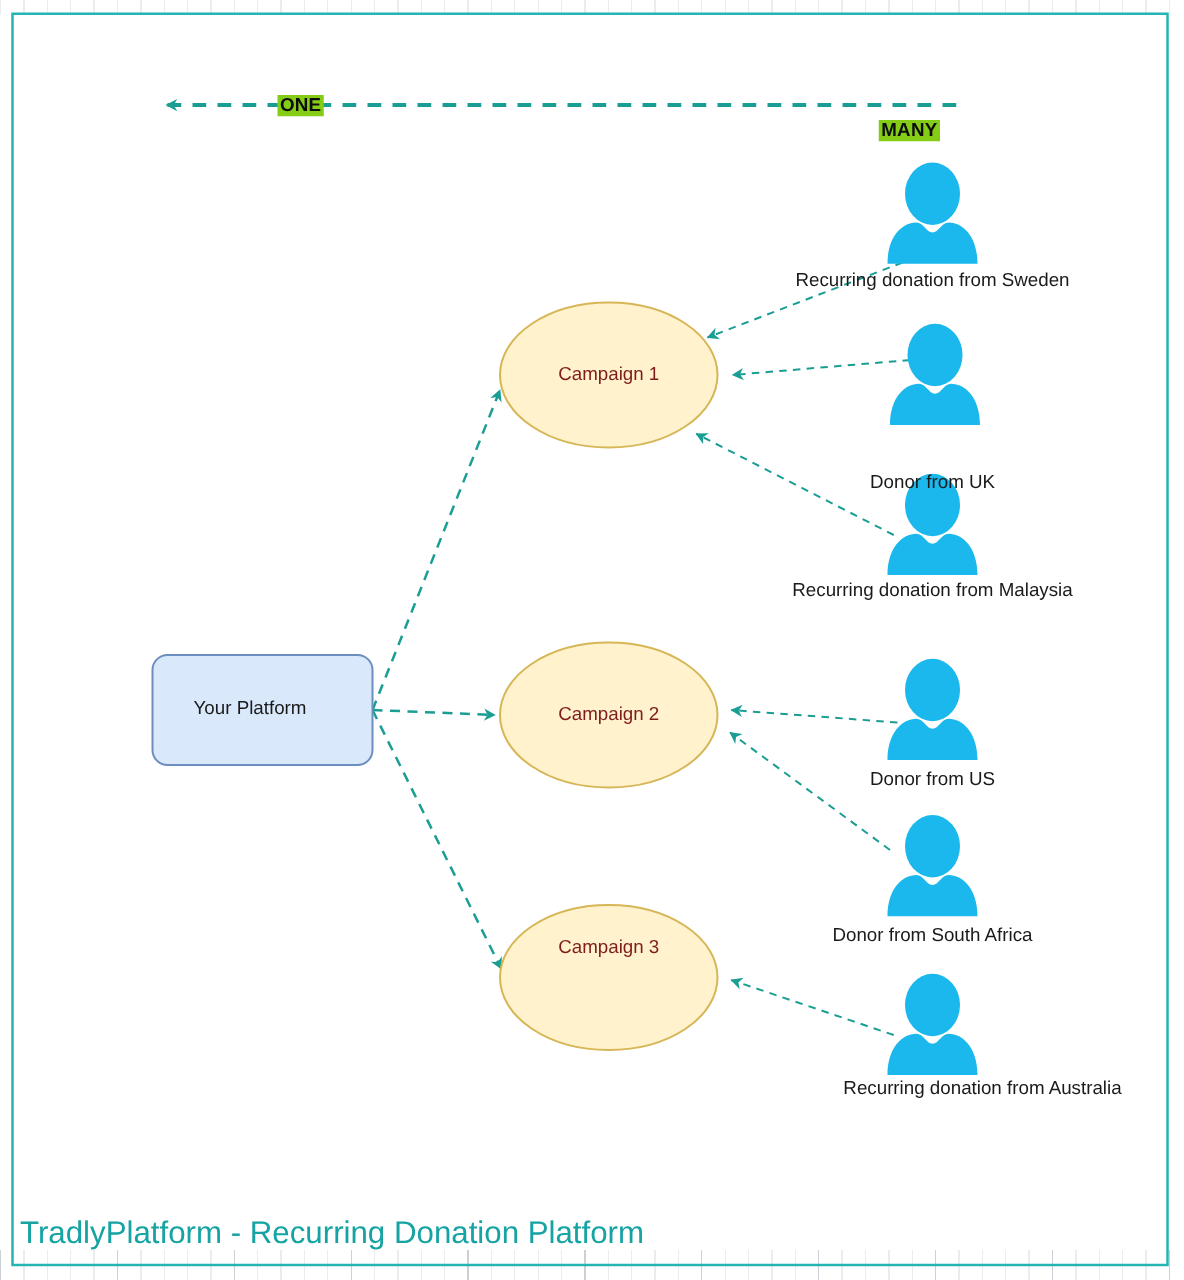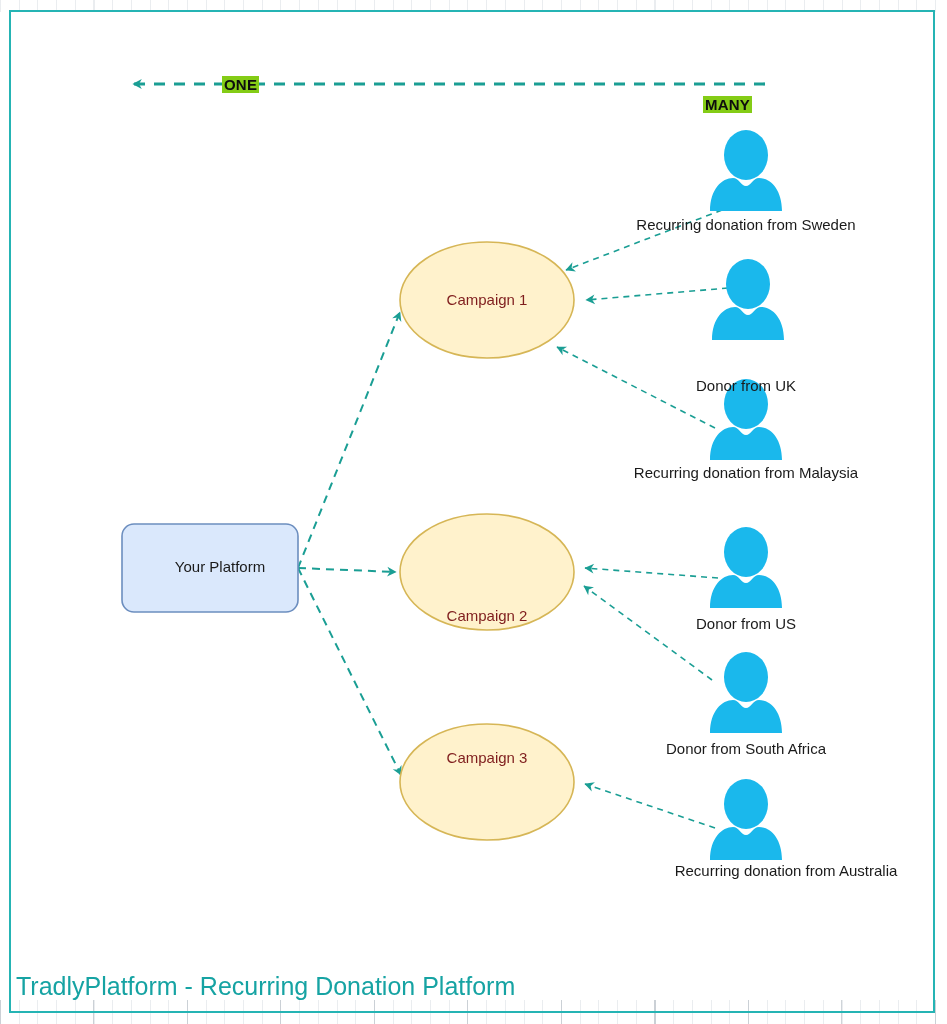--- a/index.html
+++ b/index.html
@@ -162,24 +162,24 @@
     </g>
     <g transform="translate(710,782)">
       <ellipse cx="36" cy="22" rx="22" ry="25" fill="#1ab8ec"></ellipse>
       <path d="M0,78 C0,56 12,45 23,45 C29,45 31,53 36,53 C41,53 43,45 49,45 C60,45 72,56 72,78 Z" fill="#1ab8ec"></path>
     </g>
   </svg>
 
   <div class="hdr-label" style="left:222px; top:76px;">ONE</div>
   <div class="hdr-label" style="left:703px; top:76px;margin-top:20px;">MANY</div>
 
-  <div class="node-label" style="left:132px; top:558px; width:176px;">Your Platform</div>
+  <div class="node-label" style="left:112px; top:558px; width:176px;">Your Platform</div>
 
   <div class="node-label ellipse-label" style="left:400px; top:291px; width:174px;">Campaign 1</div>
-  <div class="node-label ellipse-label" style="left:400px; top:563px; width:174px;margin-top:44px;">Campaign 2</div>
+  <div class="node-label ellipse-label" style="left:400px; top:563px; width:174px;">Campaign 2</div>
   <div class="node-label ellipse-label" style="left:400px; top:749px; width:174px;">Campaign 3</div>
 
   <div class="node-label" style="left:746px; top:216px; transform:translateX(-50%);">Recurring donation from Sweden</div>
   <div class="node-label" style="left:746px; top:342px; transform:translateX(-50%);margin-top:35px;">Donor from UK</div>
   <div class="node-label" style="left:746px; top:464px; transform:translateX(-50%);">Recurring donation from Malaysia</div>
   <div class="node-label" style="left:746px; top:615px; transform:translateX(-50%);">Donor from US</div>
   <div class="node-label" style="left:746px; top:740px; transform:translateX(-50%);">Donor from South Africa</div>
   <div class="node-label" style="left:746px; top:862px; transform:translateX(-50%);margin-left:40px;">Recurring donation from Australia</div>
 
   <div class="footer-title">TradlyPlatform -  Recurring Donation Platform</div>

